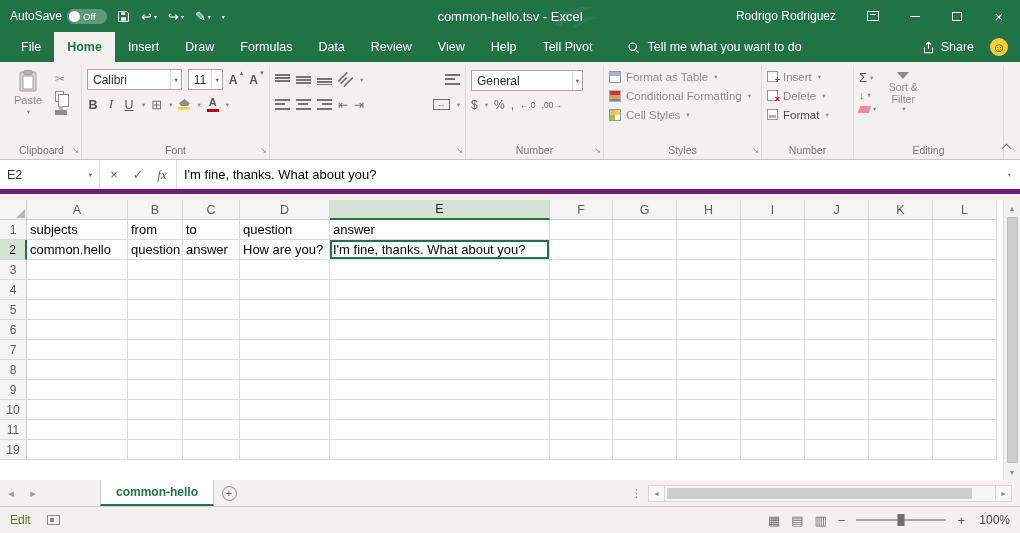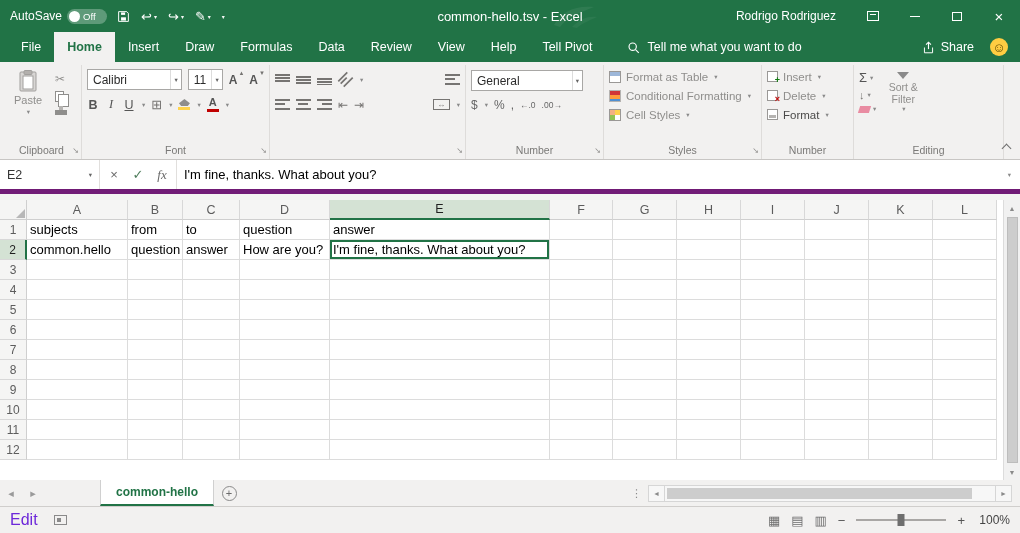--- a/index.html
+++ b/index.html
@@ -148,21 +148,21 @@
   .add-sheet{width:30px;display:flex;align-items:center;justify-content:center}
   .plus-circle{width:15px;height:15px;border:1px solid #8a8a8a;border-radius:50%;color:#6a6a6a;font-size:11px;display:flex;align-items:center;justify-content:center;line-height:1}
   .sb-dots{margin-left:auto;display:flex;align-items:center;color:#8a8a8a;font-size:11px;padding:0 6px}
   .hscroll{display:flex;align-items:center;margin-right:8px}
   .hs-btn{width:17px;height:17px;background:#f7f7f7;border:1px solid #d6d6d6;color:#8a8a8a;font-size:7px;display:flex;align-items:center;justify-content:center}
   .hs-track{width:330px;height:17px;background:#f7f7f7;border-top:1px solid #d6d6d6;border-bottom:1px solid #d6d6d6;position:relative}
   .hs-thumb{position:absolute;left:2px;top:2px;bottom:2px;width:305px;background:#cdcdcd}
 
   
   .statusbar{flex:0 0 27px;background:#f2f1f0;border-top:1px solid #d0cecc;display:flex;align-items:center;padding:0 10px}
-  .sb-mode{font-size:16px;color:#6d28d9;margin-right:16px}
+  .sb-mode{font-size:12px;color:#4d7c0f;margin-right:16px}
   .ic-macro{width:13px;height:10px;border:1px solid #8a8a8a;position:relative;display:block}
   .ic-macro::after{content:"";position:absolute;left:2px;top:2px;width:4px;height:4px;background:#8a8a8a}
   .sb-right{margin-left:auto;display:flex;align-items:center;gap:11px}
   .view-ic{font-size:13px;color:#6e6e6e}
   .zoom-btn{font-size:13px;color:#555}
   .zoom-track{width:90px;height:2px;background:#a9a7a5;position:relative}
   .zoom-thumb{position:absolute;left:50%;top:-5px;width:7px;height:12px;background:#6e6e6e;transform:translateX(-50%)}
   .zoom-pct{font-size:12px;color:#444;width:34px;text-align:right}
 </style>
 </head>
@@ -618,21 +618,21 @@
             <div class="cell" style="width: 220px;"></div>
             <div class="cell" style="width: 63px;"></div>
             <div class="cell" style="width: 64px;"></div>
             <div class="cell" style="width: 64px;"></div>
             <div class="cell" style="width: 64px;"></div>
             <div class="cell" style="width: 64px;"></div>
             <div class="cell" style="width: 64px;"></div>
             <div class="cell" style="width: 64px;"></div>
           </div>
           <div class="grid-row">
-            <div class="row-h">12</div>
+            <div class="row-h">19</div>
             <div class="cell" style="width: 101px;"></div>
             <div class="cell" style="width: 55px;"></div>
             <div class="cell" style="width: 57px;"></div>
             <div class="cell" style="width: 90px;"></div>
             <div class="cell" style="width: 220px;"></div>
             <div class="cell" style="width: 63px;"></div>
             <div class="cell" style="width: 64px;"></div>
             <div class="cell" style="width: 64px;"></div>
             <div class="cell" style="width: 64px;"></div>
             <div class="cell" style="width: 64px;"></div>

